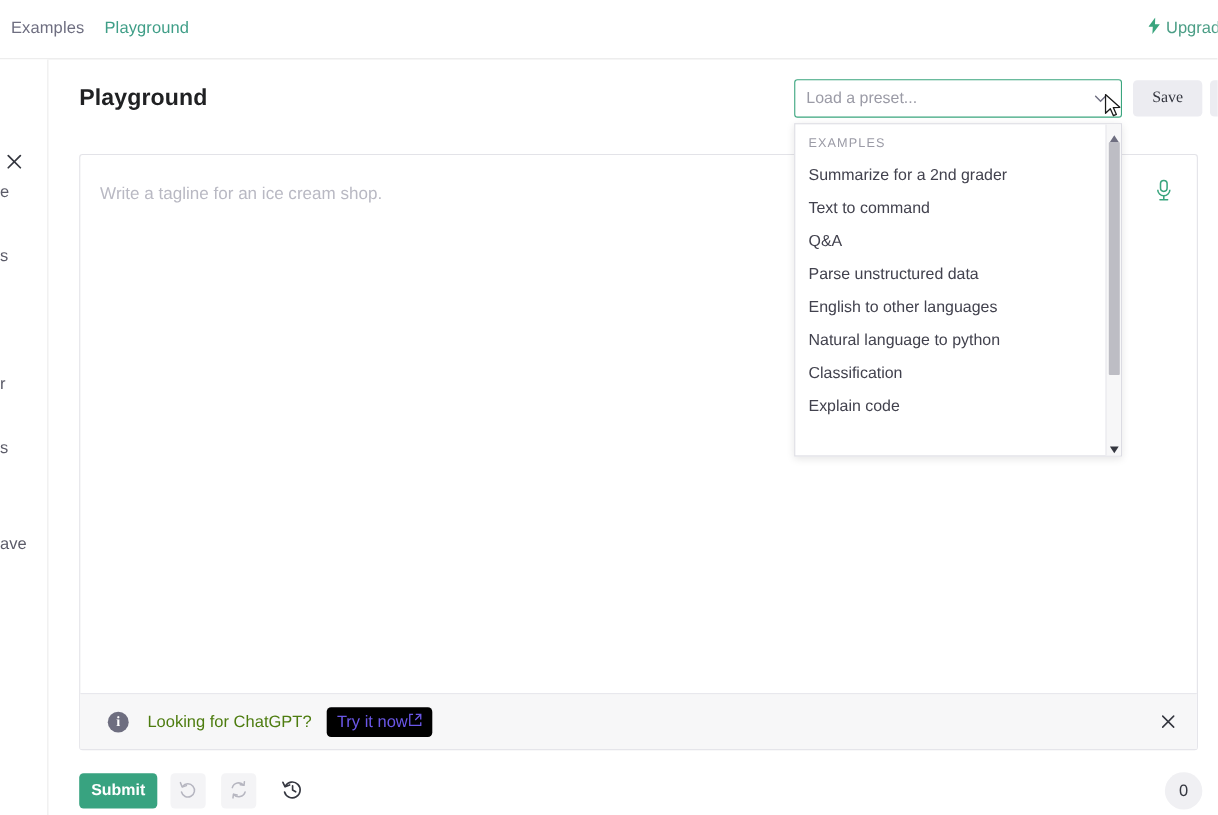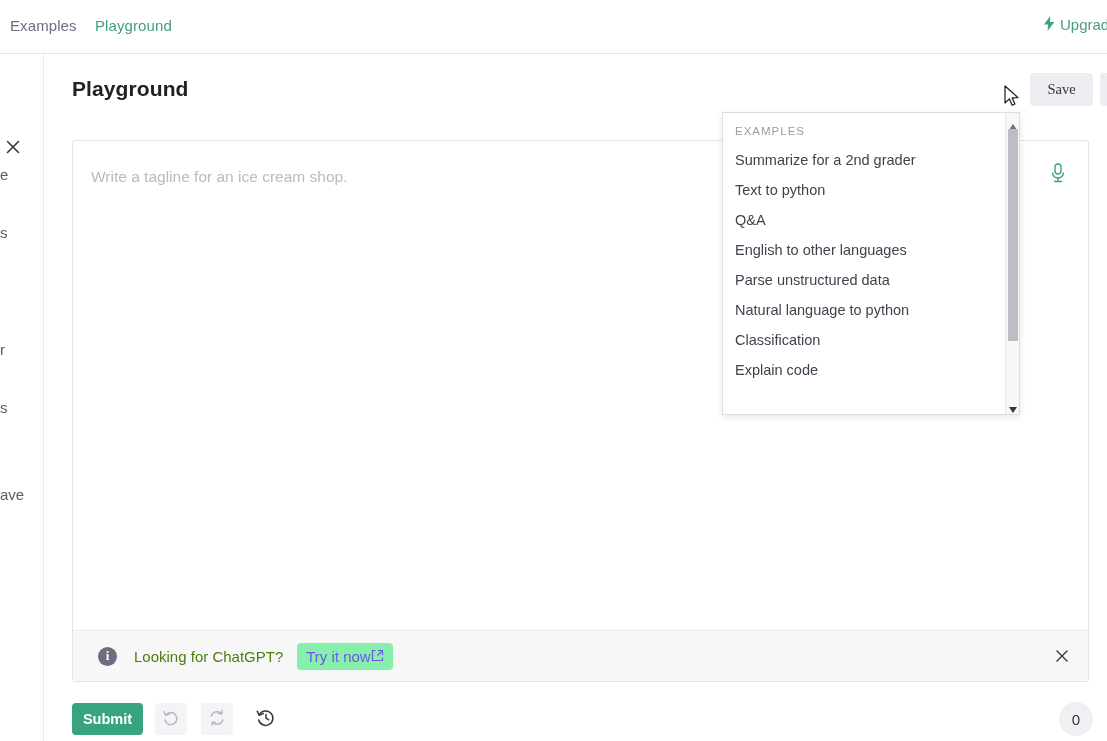--- a/index.html
+++ b/index.html
@@ -124,21 +124,21 @@
   .banner-info-icon {
     margin-left: 25px; width: 19px; height: 19px; border-radius: 50%;
     background: #6e6e80; color: #fff; font-size: 13px; font-weight: bold;
     font-family: "Liberation Serif", serif;
     display: flex; align-items: center; justify-content: center;
   }
   .banner-text {
     margin-left: 17px; font-size: 15px; color: #4d7c0f;
   }
   .banner-cta {
-    margin-left: 14px; padding: 5px 9px; background: #86efac; border-radius: 4px;
+    margin-left: 14px; padding: 5px 9px; background: #000000; border-radius: 4px;
     font-size: 15px; color: #6b57e8; display: flex; align-items: center; gap: 0;
     cursor: pointer;
   }
   .banner-close {
     position: absolute; right: 18px; top: 17px; width: 16px; height: 16px;
     cursor: pointer;
   }
 
   
   .submit-btn {
@@ -192,31 +192,41 @@
     </div>
     <div class="rail-frag" style="top:112px">e</div>
     <div class="rail-frag" style="top:170px">s</div>
     <div class="rail-frag" style="top:287px">r</div>
     <div class="rail-frag" style="top:345px">s</div>
     <div class="rail-frag" style="top:432px">ave</div>
   </div>
 
   <div class="page-title">Playground</div>
 
+  <div class="preset-wrap">
+    <div class="preset-select">
+      <span class="preset-placeholder">Load a preset...</span>
+      <span class="caret">
+        <svg width="13" height="13" viewBox="0 0 13 13">
+            <path d="M2 4.5 L6.5 9 L11 4.5" stroke="#6e6e80" stroke-width="1.3" fill="none" stroke-linecap="round"></path>
+          </svg>
+      </span>
+    </div>
+  </div>
 
   <button class="save-btn">Save</button>
   <button class="more-btn"></button>
 
   <div class="dropdown">
     <div class="dd-group-label">EXAMPLES</div>
     <div class="dd-item">Summarize for a 2nd grader</div>
-    <div class="dd-item">Text to python</div>
+    <div class="dd-item">Text to command</div>
     <div class="dd-item">Q&amp;A</div>
+    <div class="dd-item">Parse unstructured data</div>
     <div class="dd-item">English to other languages</div>
-    <div class="dd-item">Parse unstructured data</div>
     <div class="dd-item">Natural language to python</div>
     <div class="dd-item">Classification</div>
     <div class="dd-item">Explain code</div>
 
     <div class="dd-scrollbar">
       <span class="sb-arrow up">
         <svg width="10" height="10" viewBox="0 0 10 10">
             <path d="M5 2 L9 8 L1 8 Z" fill="#6e6e80"></path>
           </svg>
       </span>

